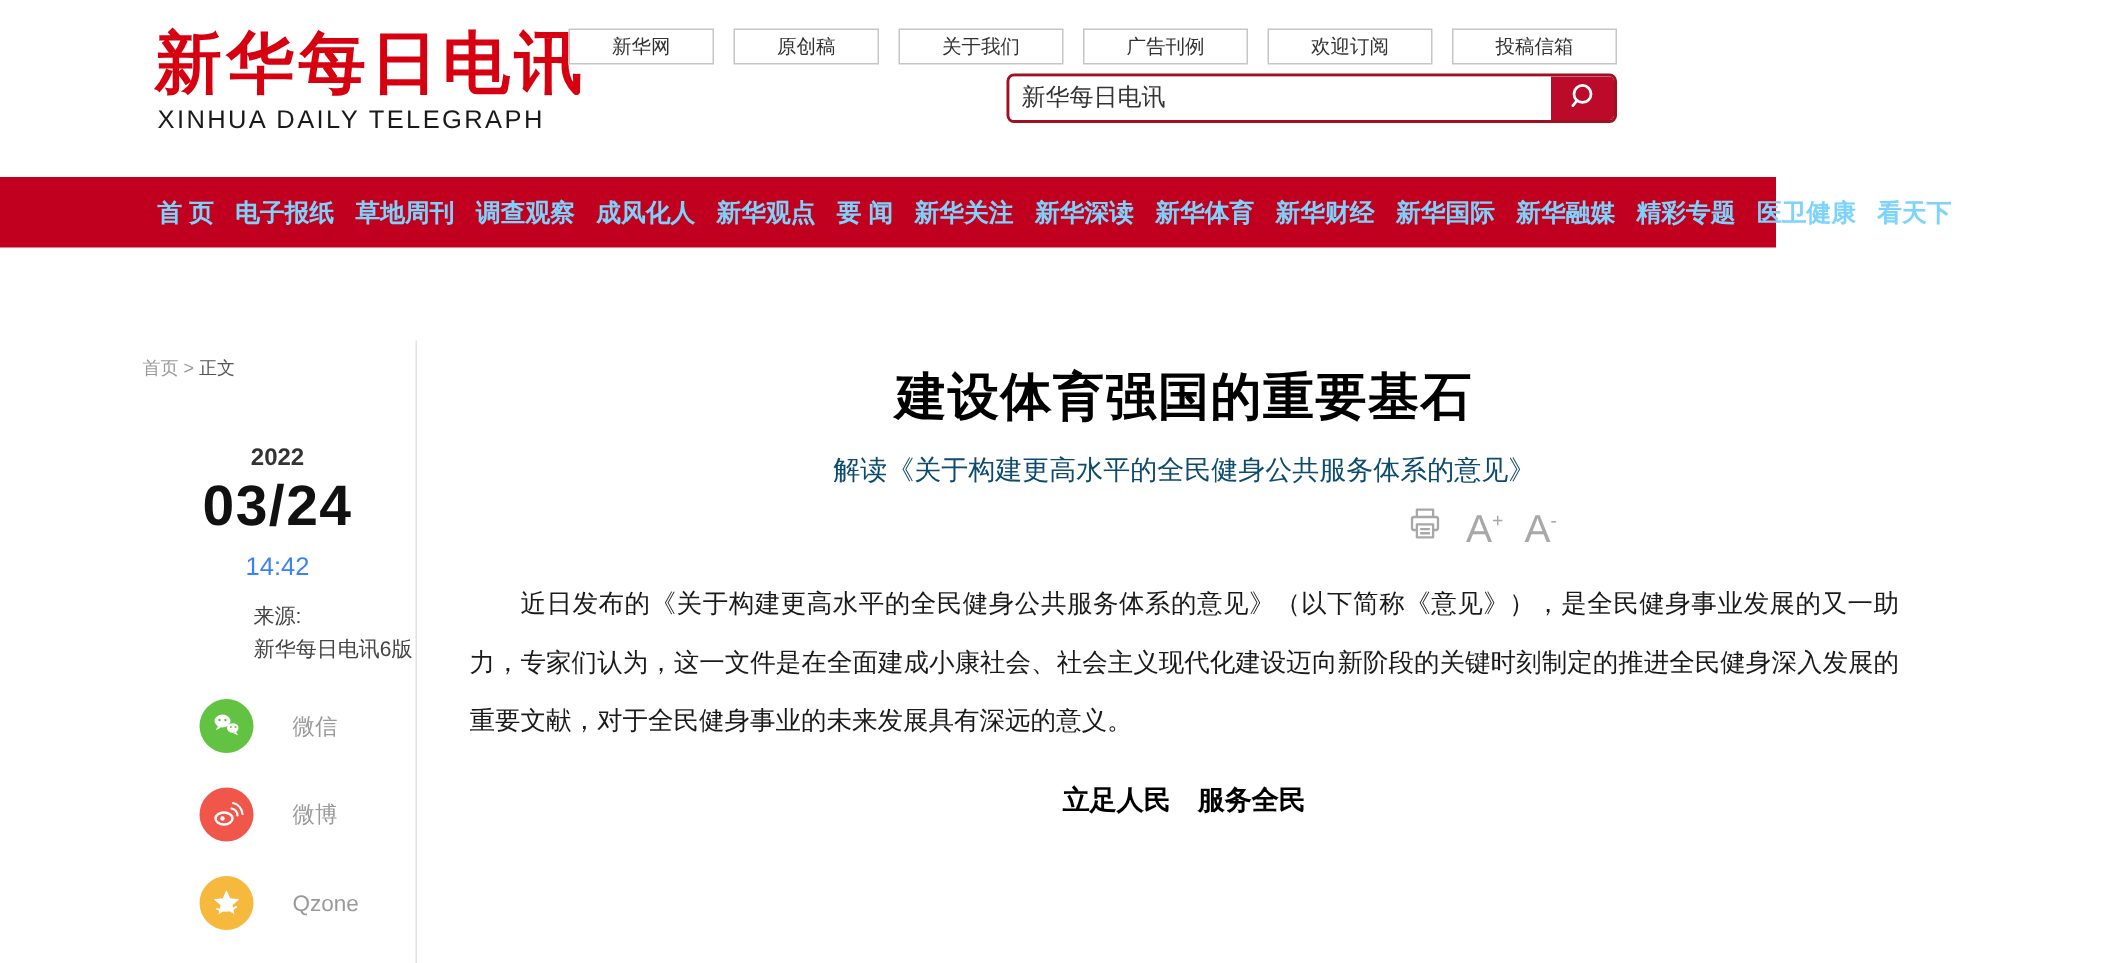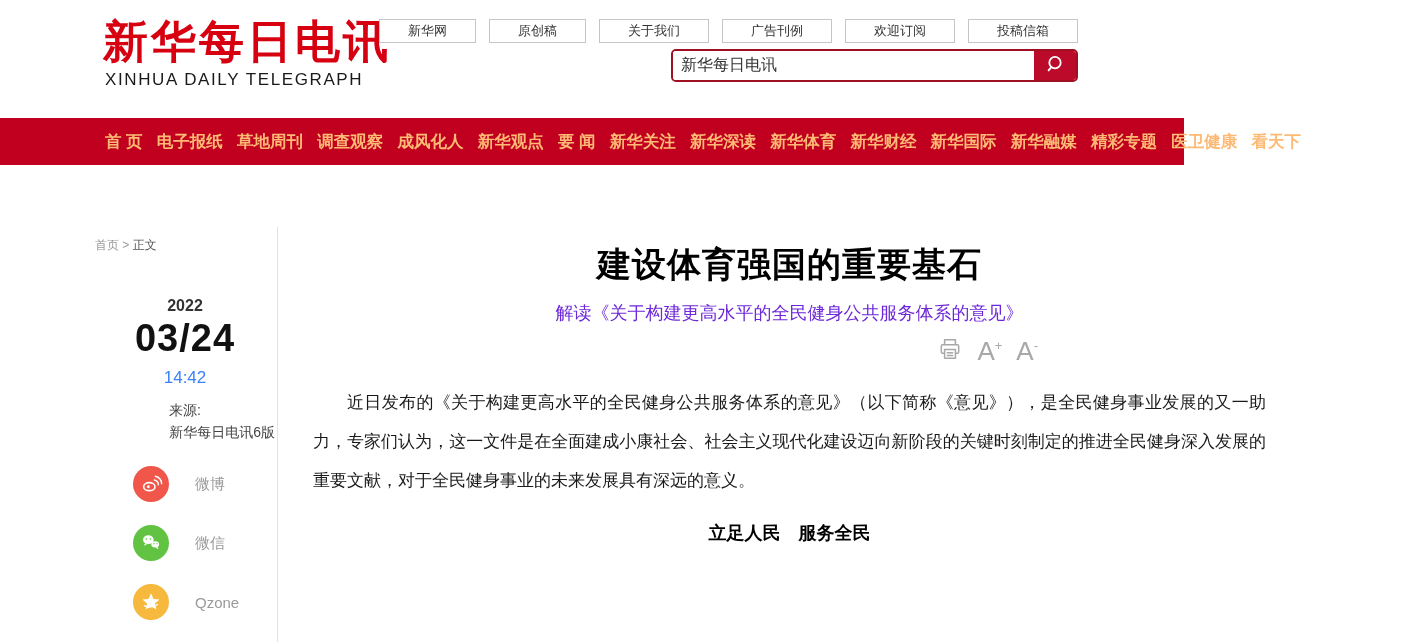--- a/index.html
+++ b/index.html
@@ -20,21 +20,21 @@
              border:2px solid #9e1022; border-radius:5px; display:flex; overflow:hidden; background:#fff; }
   .search-input { flex:1; border:none; outline:none; font-size:16px; color:#333;
              padding:0 8px; font-family:"Liberation Sans", sans-serif; }
   .search-btn { width:42px; height:100%; background:#bb0a2a; border:none; cursor:pointer;
              display:flex; align-items:center; justify-content:center; }
 
   
   .nav { position:relative; height:47px; background:#c1001f; }
   .nav-inner { position:absolute; left:105px; top:0; width:1196px; height:47px;
              display:flex; justify-content:space-between; align-items:center; }
-  .nav-item { color:#fdba74; font-size:16.5px; font-weight:700; white-space:nowrap;
+  .nav-item { color:#7dd3fc; font-size:16.5px; font-weight:700; white-space:nowrap;
              cursor:pointer; text-decoration:none; }
 
   
   .content { position:relative; }
   .v-divider { position:absolute; left:277px; top:62px; width:1px; height:420px; background:#e2e2e2; }
 
   .breadcrumb { position:absolute; left:95px; top:72px; width:180px; 
              font-size:12px; color:#999; }
   .breadcrumb .bc-current { color:#555; }
 
@@ -52,21 +52,21 @@
   .share { position:absolute; left:133px; top:301px; display:flex; flex-direction:column; gap:23px; }
   .share-row { display:flex; align-items:center; gap:26px; cursor:pointer; }
   .share-circle { width:36px; height:36px; border-radius:50%; display:flex;
              align-items:center; justify-content:center; }
   .share-label { font-size:15px; color:#9a9a9a; }
 
   
   .art-title { position:absolute; left:313px; top:77px; width:953px; text-align:center;
              font-size:34px; font-weight:700; color:#000; letter-spacing:1px; }
   .art-subtitle { position:absolute; left:313px; top:136px; width:953px; text-align:center;
-             font-size:18px; color:#6d28d9; }
+             font-size:18px; color:#0c4a6e; }
   .tools { position:absolute; right:146px; top:171px; display:flex; align-items:center; gap:14px;
              color:#a8a8a8; }
   .tool-btn { cursor:pointer; display:flex; align-items:flex-start; }
   .fontsize { font-size:26px; line-height:26px; color:#a8a8a8; font-weight:400; }
   .fontsize sup { font-size:13px; line-height:10px; }
 
   .art-body { position:absolute; left:313px; top:218px; width:953px; font-size:17px;
              line-height:39px; color:#1a1a1a; text-align:justify; }
   .art-body p { text-indent:2em; margin-bottom:14px; }
   .section-heading { text-align:center; text-indent:0 !important; font-weight:700;
@@ -134,46 +134,46 @@
     </div>
 
     <div class="date-year">2022</div>
     <div class="date-md">03/24</div>
     <div class="date-time">14:42</div>
     <div class="src-label">来源:</div>
     <div class="src-value">新华每日电讯6版</div>
 
     <div class="share">
       <div class="share-row">
-        <span class="share-circle" style="background: rgb(240, 87, 74);">
-          <svg width="24" height="24" viewBox="0 0 36 36" fill="none" stroke="#fff" stroke-linecap="round">
-            <ellipse cx="15.5" cy="22" rx="8.5" ry="6" stroke-width="2.4"></ellipse>
-            <circle cx="14" cy="22" r="2.2" fill="#fff" stroke="none"></circle>
-            <path d="M23 12 a7.5 7.5 0 0 1 6 7" stroke-width="2.2"></path>
-            <path d="M24.5 6.5 a12.5 12.5 0 0 1 9.5 11" stroke-width="2.2"></path>
-          </svg>
-        </span>
-        <span class="share-label">微博</span>
-      </div>
-      <div class="share-row">
         <span class="share-circle" style="background: rgb(98, 195, 66);">
           <svg width="24" height="24" viewBox="0 0 36 36">
             <path fill="#fff" fill-rule="evenodd" d="M6 13 a8 6.5 0 1 0 16 0 a8 6.5 0 1 0 -16 0
               M9.8 12 a1.2 1.2 0 1 0 2.4 0 a1.2 1.2 0 1 0 -2.4 0
               M15.8 12 a1.2 1.2 0 1 0 2.4 0 a1.2 1.2 0 1 0 -2.4 0"></path>
             <path fill="#fff" d="M9.5 18 l-2.2 4.2 l5.2 -2.6 z"></path>
             <path fill="#fff" fill-rule="evenodd" d="M18.5 20 a5.8 4.8 0 1 0 11.6 0 a5.8 4.8 0 1 0 -11.6 0
               M21.4 19 a1 1 0 1 0 2 0 a1 1 0 1 0 -2 0
               M26 19 a1 1 0 1 0 2 0 a1 1 0 1 0 -2 0"></path>
             <path fill="#fff" d="M27.5 23.8 l2 3.4 l-4.6 -1.9 z"></path>
           </svg>
         </span>
         <span class="share-label">微信</span>
       </div>
       <div class="share-row">
+        <span class="share-circle" style="background: rgb(240, 87, 74);">
+          <svg width="24" height="24" viewBox="0 0 36 36" fill="none" stroke="#fff" stroke-linecap="round">
+            <ellipse cx="15.5" cy="22" rx="8.5" ry="6" stroke-width="2.4"></ellipse>
+            <circle cx="14" cy="22" r="2.2" fill="#fff" stroke="none"></circle>
+            <path d="M23 12 a7.5 7.5 0 0 1 6 7" stroke-width="2.2"></path>
+            <path d="M24.5 6.5 a12.5 12.5 0 0 1 9.5 11" stroke-width="2.2"></path>
+          </svg>
+        </span>
+        <span class="share-label">微博</span>
+      </div>
+      <div class="share-row">
         <span class="share-circle" style="background: rgb(246, 184, 61);">
           <svg width="22" height="22" viewBox="0 0 24 24">
             <path fill="#fff" d="M12 2.5 l2.7 6.1 6.6 .6 -5 4.4 1.5 6.5 -5.8 -3.4 -5.8 3.4 1.5 -6.5 -5 -4.4 6.6 -.6 z"></path>
             <path fill="none" stroke="#fff" stroke-width="1.4" d="M4.5 16 q7.5 4 15 -1.5"></path>
           </svg>
         </span>
         <span class="share-label">Qzone</span>
       </div>
     </div>
 

